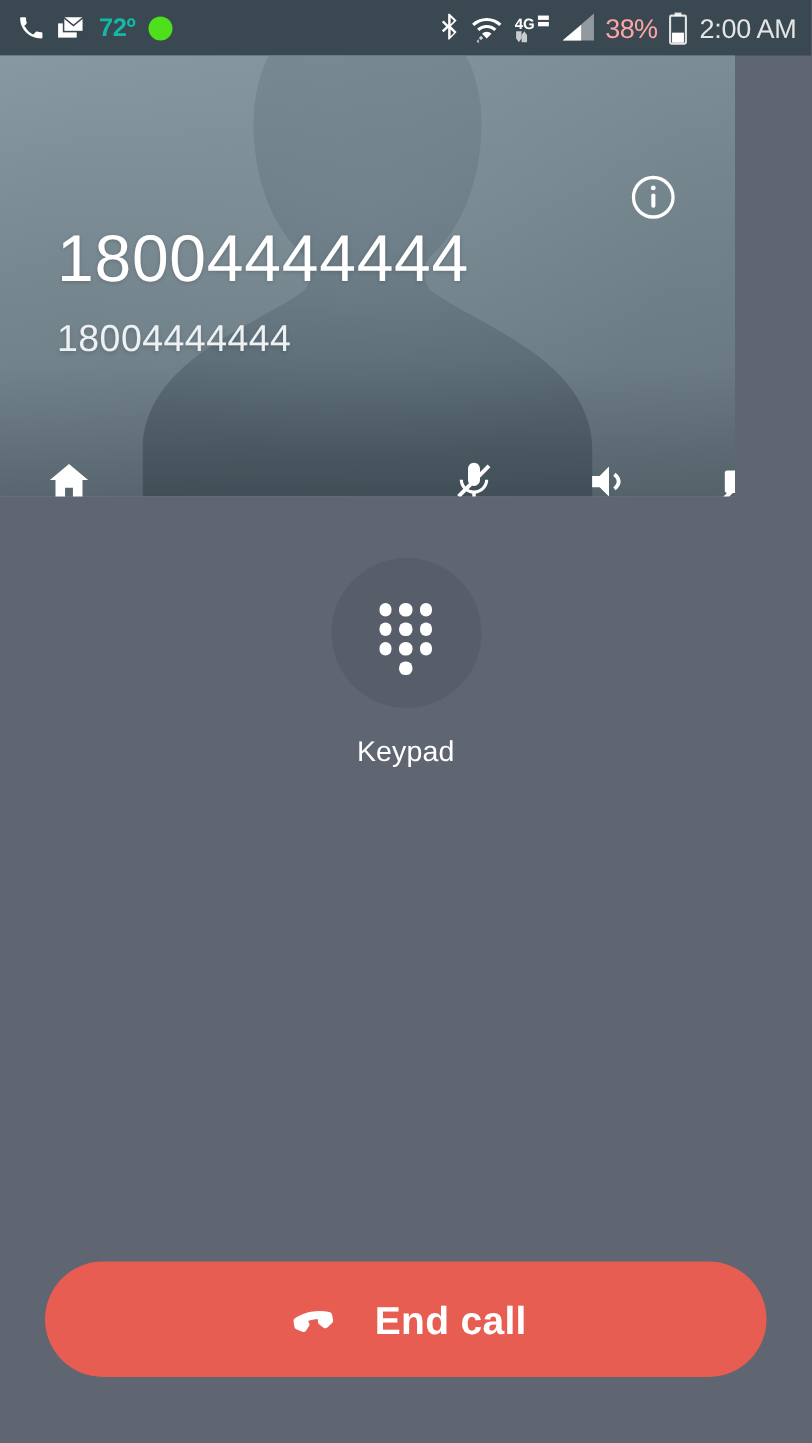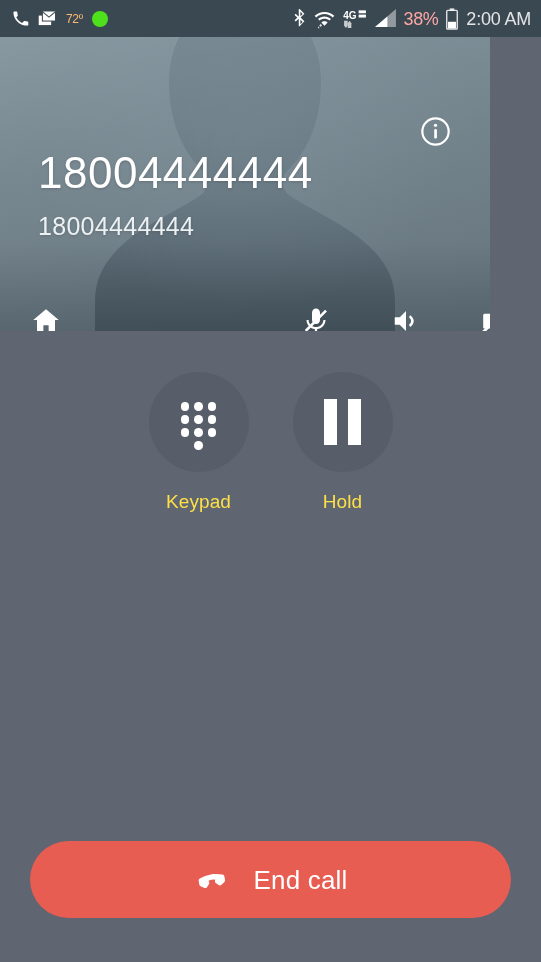--- a/index.html
+++ b/index.html
@@ -20,21 +20,21 @@
     position:absolute; left:0; top:0;
     width:541px; height:37px;
     background:#3a4851;
     display:flex; align-items:center;
     padding:0 10px 0 12px;
   }
   .sb-left { display:flex; align-items:center; gap:9px; }
   .sb-right { display:flex; align-items:center; gap:8px; margin-left:auto; }
   .sb-icon { display:flex; align-items:center; justify-content:center; }
   .sb-temp {
-    color:#fdba74; font-size:12px; font-weight:normal;
+    color:#14b8a6; font-size:17px; font-weight:bold;
     letter-spacing:-0.3px; line-height:1;
   }
   .sb-green {
     width:16px; height:16px; border-radius:50%;
     background:#4fe01c;
   }
   .sb-batt-text {
     color:#fca5a5; font-size:18px; letter-spacing:-0.4px; line-height:1;
   }
   .sb-clock {
@@ -120,21 +120,21 @@
     display:flex; flex-direction:column; align-items:center;
     cursor:pointer;
   }
   .ctl-circle {
     width:100px; height:100px; border-radius:50%;
     background:#585e69;
     display:flex; align-items:center; justify-content:center;
   }
   .ctl-label {
     margin-top:20px;
-    color:#fde047;
+    color:#ffffff;
     font-size:19px;
     font-weight:400;
     letter-spacing:0.1px;
     line-height:1;
   }
 
   
   .dialpad { width:40px; height:48px; position:relative; }
   .dialpad i {
     position:absolute;
@@ -164,21 +164,21 @@
     background:#e85d52;
     display:flex; align-items:center; justify-content:center;
     gap:22px;
     cursor:pointer;
     border:none;
     font-family:"Liberation Sans", sans-serif;
   }
   .endcall-label {
     color:#ffffff;
     font-size:26px;
-    font-weight:400;
+    font-weight:700;
     letter-spacing:0.2px;
     line-height:1;
   }
 </style>
 </head>
 <body>
 
 <div class="screen">
 
   <div class="statusbar">
@@ -316,29 +316,20 @@
               <i style="left:29px; top:17px;"></i>
             <i style="left:2px;  top:30px;"></i>
               <i style="left:15.5px;top:30px;"></i>
               <i style="left:29px; top:30px;"></i>
             <i style="left:15.5px;top:43px;"></i>
           </div>
         </div>
         <div class="ctl-label">Keypad</div>
       </div>
 
-      <div class="ctl">
-        <div class="ctl-circle">
-          <div class="pausebars">
-              <i></i>
-              <i></i>
-            </div>
-        </div>
-        <div class="ctl-label">Hold</div>
-      </div>
 
 
     </div>
   </div>
 
   <div class="endcall">
     <svg width="38" height="38" viewBox="0 0 24 24">
       <path fill="#ffffff" d="M12 8.4c-2.6 0-5.1.5-7.4 1.4-.6.2-1 .8-1 1.5v2.1c0 .5.2.9.6 1.2l2.3 1.5c.5.3 1.2.2 1.6-.2l1.6-1.7c.3-.3.4-.7.3-1.1l-.3-1.1c1.4-.3 2.9-.3 4.3 0l-.3 1.1c-.1.4 0 .8.3 1.1l1.6 1.7c.4.4 1.1.5 1.6.2l2.3-1.5c.4-.3.6-.7.6-1.2v-2.1c0-.7-.4-1.3-1-1.5-2.3-.9-4.8-1.4-7.4-1.4z" transform="rotate(-10 12 12)"></path>
     </svg>
     <span class="endcall-label">End call</span>

